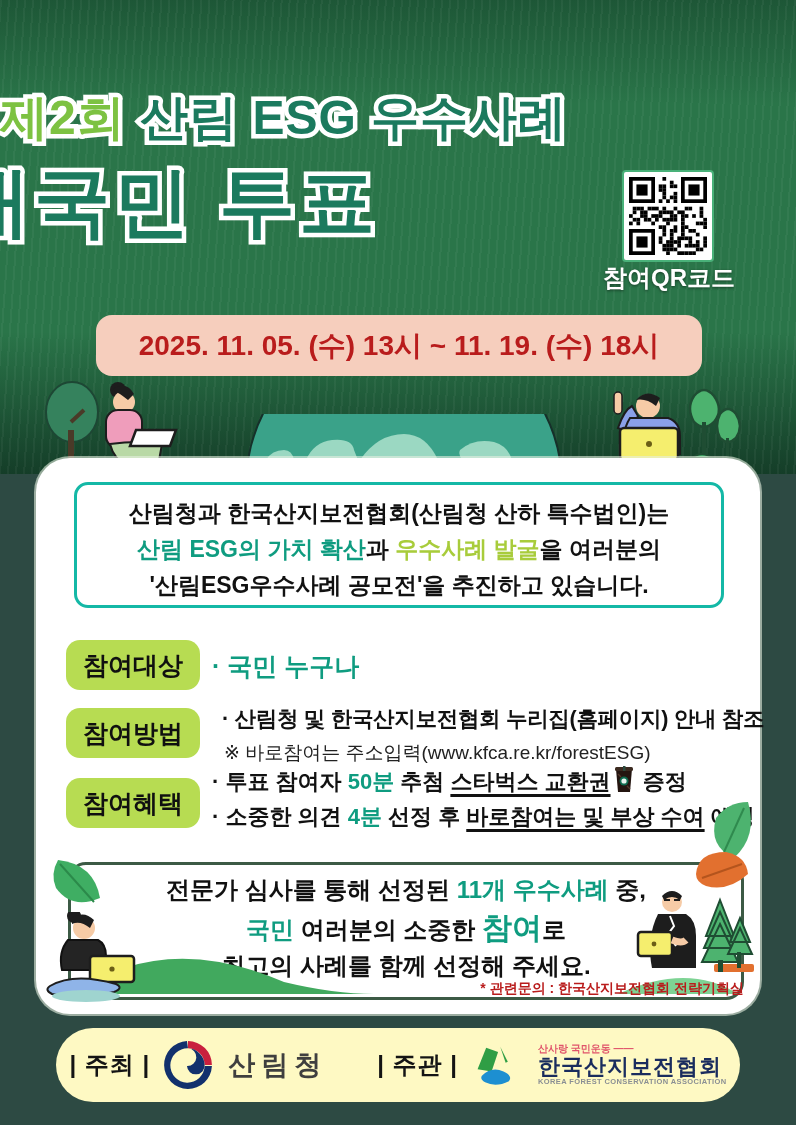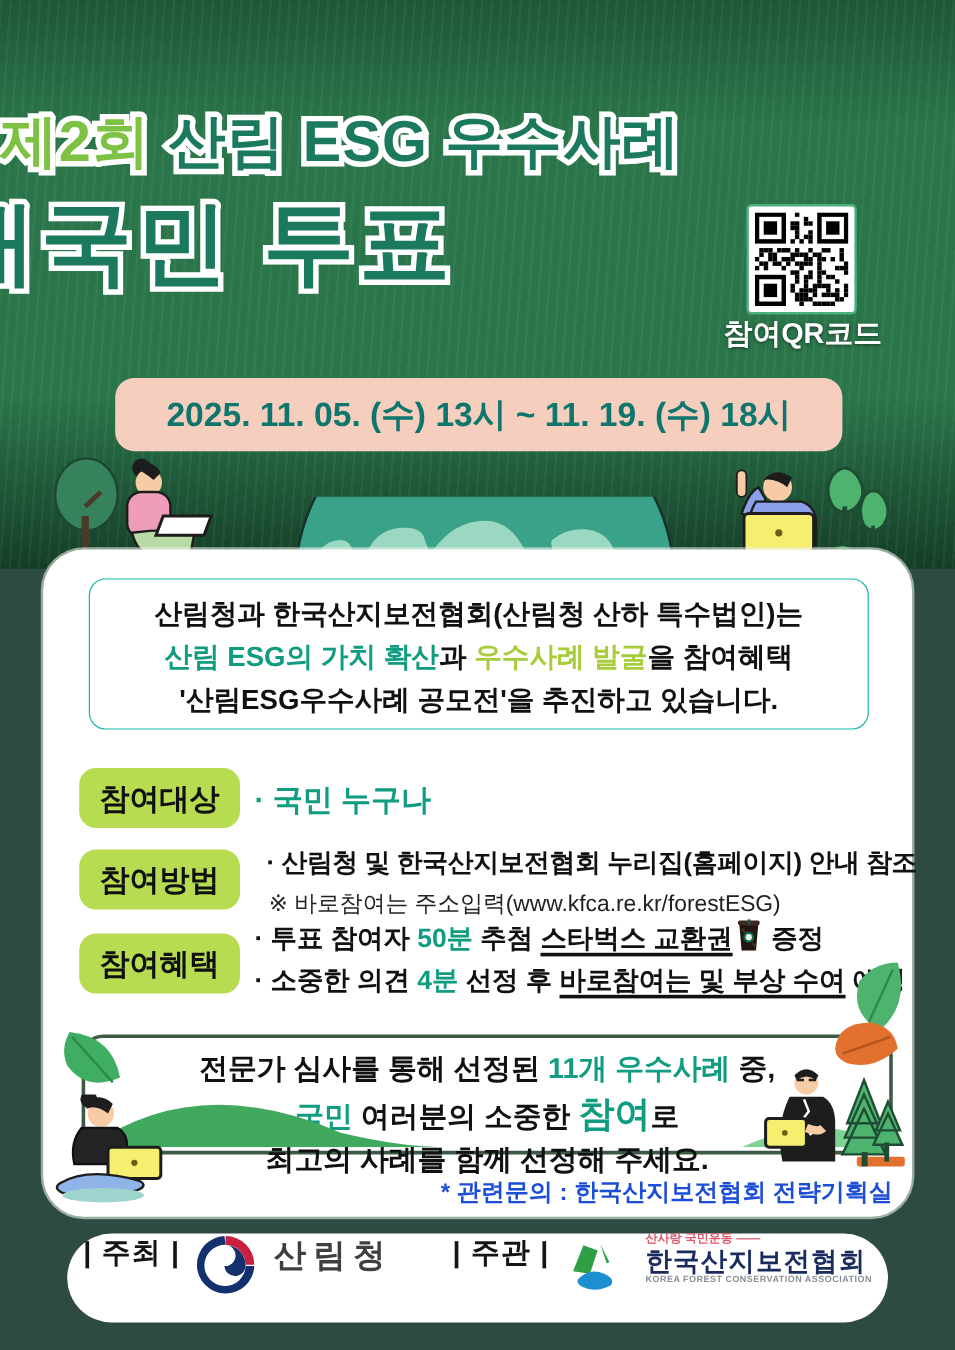--- a/index.html
+++ b/index.html
@@ -36,47 +36,47 @@
   .c-teal{color:#1b7a5e;}
   
   .qr-box{position:absolute;left:622px;top:170px;width:92px;height:92px;background:#fff;
     border:2px solid #49b179;border-radius:4px;padding:5px;}
   .qr-box svg{display:block;width:100%;height:100%;}
   .qr-label{position:absolute;left:584px;top:262px;width:170px;text-align:center;color:#ffffff;
     font-size:24px;font-weight:800;text-shadow:0 1px 3px rgba(0,0,0,.5);}
   
   .date-banner{position:absolute;left:96px;top:315px;width:606px;height:61px;background:#f6cebd;
     border-radius:16px;display:flex;align-items:center;justify-content:center;
-    font-size:28px;font-weight:800;color:#0f766e;letter-spacing:0;}
+    font-size:28px;font-weight:800;color:#b91c1c;letter-spacing:0;}
   
   .illus{position:absolute;}
   
   .card{position:absolute;left:36px;top:458px;width:724px;height:556px;background:#ffffff;
     border-radius:34px;box-shadow:0 0 0 2px rgba(230,240,225,.6);}
-  .intro-box{position:absolute;left:38px;top:24px;width:650px;height:126px;border:1px solid #14b8a6;
+  .intro-box{position:absolute;left:38px;top:24px;width:650px;height:126px;border:3px solid #14b8a6;
     border-radius:14px;text-align:center;padding-top:10px;}
   .intro-line{font-size:23px;font-weight:800;color:#111;line-height:36px;white-space:nowrap;}
   .pill{position:absolute;left:30px;width:134px;height:50px;background:#b7dc52;border-radius:14px;
     display:flex;align-items:center;justify-content:center;font-size:25px;font-weight:800;color:#101010;}
   .row-text{position:absolute;left:176px;white-space:nowrap;}
   .v-teal{color:#0f9c80;font-weight:800;}
   .bold-black{color:#111;font-weight:800;}
   .u{text-decoration:underline;text-decoration-thickness:2.5px;text-underline-offset:5px;}
   .note{font-size:19px;font-weight:500;color:#222;}
   .cup{display:inline-block;width:20px;height:28px;vertical-align:-5px;margin:0 3px;}
-  .cta-box{position:absolute;left:32px;top:404px;width:676px;height:100px;border:3px solid #3c5a45;
+  .cta-box{position:absolute;left:32px;top:404px;width:676px;height:138px;border:3px solid #3c5a45;
     border-radius:18px;text-align:center;overflow:visible;}
   .cta-l1{margin-top:9px;font-size:24px;font-weight:800;color:#111;}
   .cta-l2{margin-top:2px;font-size:24px;font-weight:800;color:#111;}
   .cta-big{font-size:30px;}
   .cta-l3{margin-top:1px;font-size:24px;font-weight:800;color:#111;}
-  .contact{position:absolute;right:16px;top:522px;font-size:20px;font-weight:700;color:#1d4ed8;white-space:nowrap;}
-  
-  .footer{position:absolute;left:56px;top:1028px;width:684px;height:74px;background:#ffffff;
-    border-radius:37px;display:flex;justify-content:center;gap:12px;}
+  .contact{position:absolute;right:16px;top:522px;font-size:14px;font-weight:700;color:#b91c1c;white-space:nowrap;}
+  
+  .footer{position:absolute;left:56px;top:1028px;width:684px;height:74px;background:#fef9c3;
+    border-radius:37px;display:flex;align-items:center;justify-content:center;gap:12px;}
   .host-label{font-size:24px;font-weight:800;color:#141414;letter-spacing:1px;}
   .kfs-name{font-size:27px;font-weight:700;color:#3f3f3f;letter-spacing:6px;margin-left:2px;}
   .org-block{display:flex;flex-direction:column;line-height:1.05;margin-left:2px;}
   .org-tagline{font-size:10px;font-weight:700;color:#e0556b;}
   .org-name{font-size:22px;font-weight:800;color:#1a2c5e;letter-spacing:1px;}
   .org-en{font-size:7.5px;font-weight:600;color:#8a8f94;letter-spacing:.4px;}
   .fspacer{width:26px;}
 </style>
 </head>
 <body>
@@ -273,21 +273,21 @@
     <path d="M34 34 h38 q12 4 12 18 l0 18 h-54 q-6 -20 4 -36z" fill="#8aa0e8" stroke="#1d1d1d" stroke-width="2"></path>
     <rect x="24" y="44" width="58" height="32" rx="4" fill="#f5ee6e" stroke="#1d1d1d" stroke-width="2.5"></rect>
     <circle cx="53" cy="60" r="3" fill="#6b5e16"></circle>
   </svg>
 
   <div class="card">
 
     <div class="intro-box">
       <div class="intro-line">산림청과 한국산지보전협회(산림청 산하 특수법인)는</div>
       <div class="intro-line">
-        <span class="v-teal">산림 ESG의 가치 확산</span><span>과 </span><span style="color:#a8cc3b;font-weight:800;">우수사례 발굴</span><span>을 참여혜택</span>
+        <span class="v-teal">산림 ESG의 가치 확산</span><span>과 </span><span style="color:#a8cc3b;font-weight:800;">우수사례 발굴</span><span>을 여러분의</span>
       </div>
       <div class="intro-line">'산림ESG우수사례 공모전'을 추진하고 있습니다.</div>
     </div>
 
     <div class="pill" style="top:182px;text-align:center;">참여대상</div>
     <div class="row-text" style="top:192px;font-size:25px;">
       <span class="v-teal">· 국민 누구나</span>
     </div>
 
     <div class="pill" style="top:250px;">참여방법</div>

